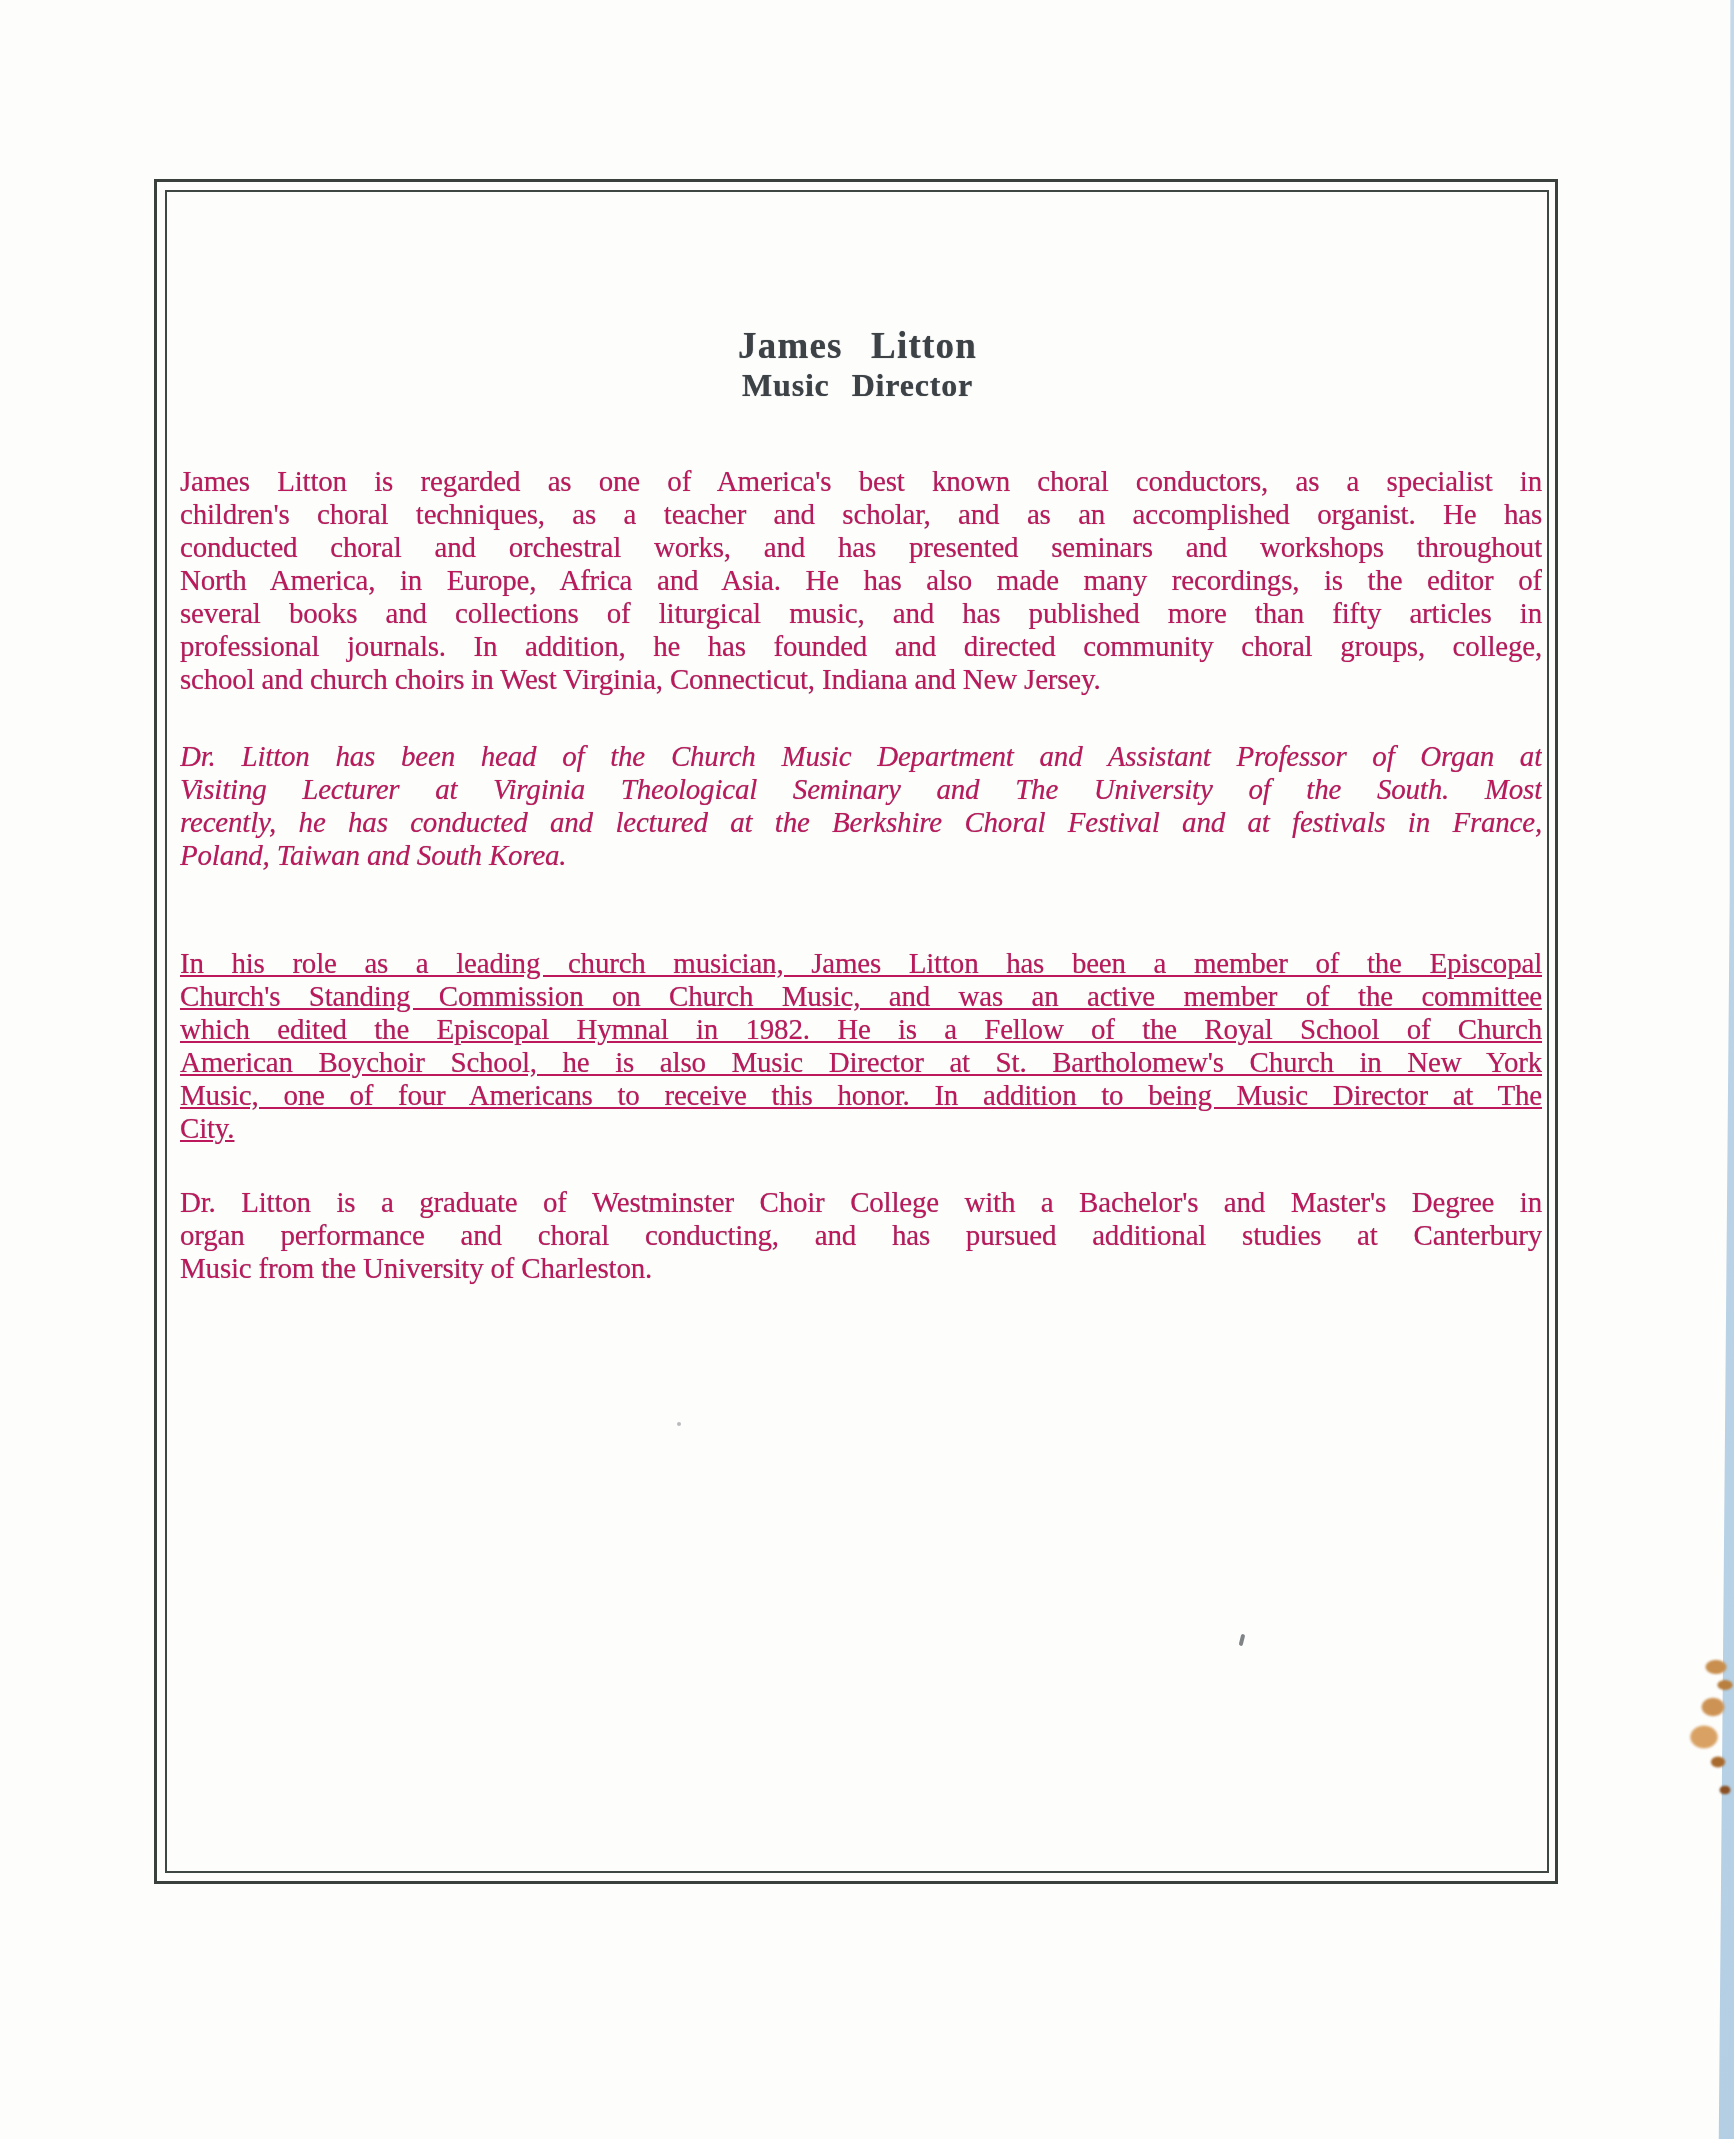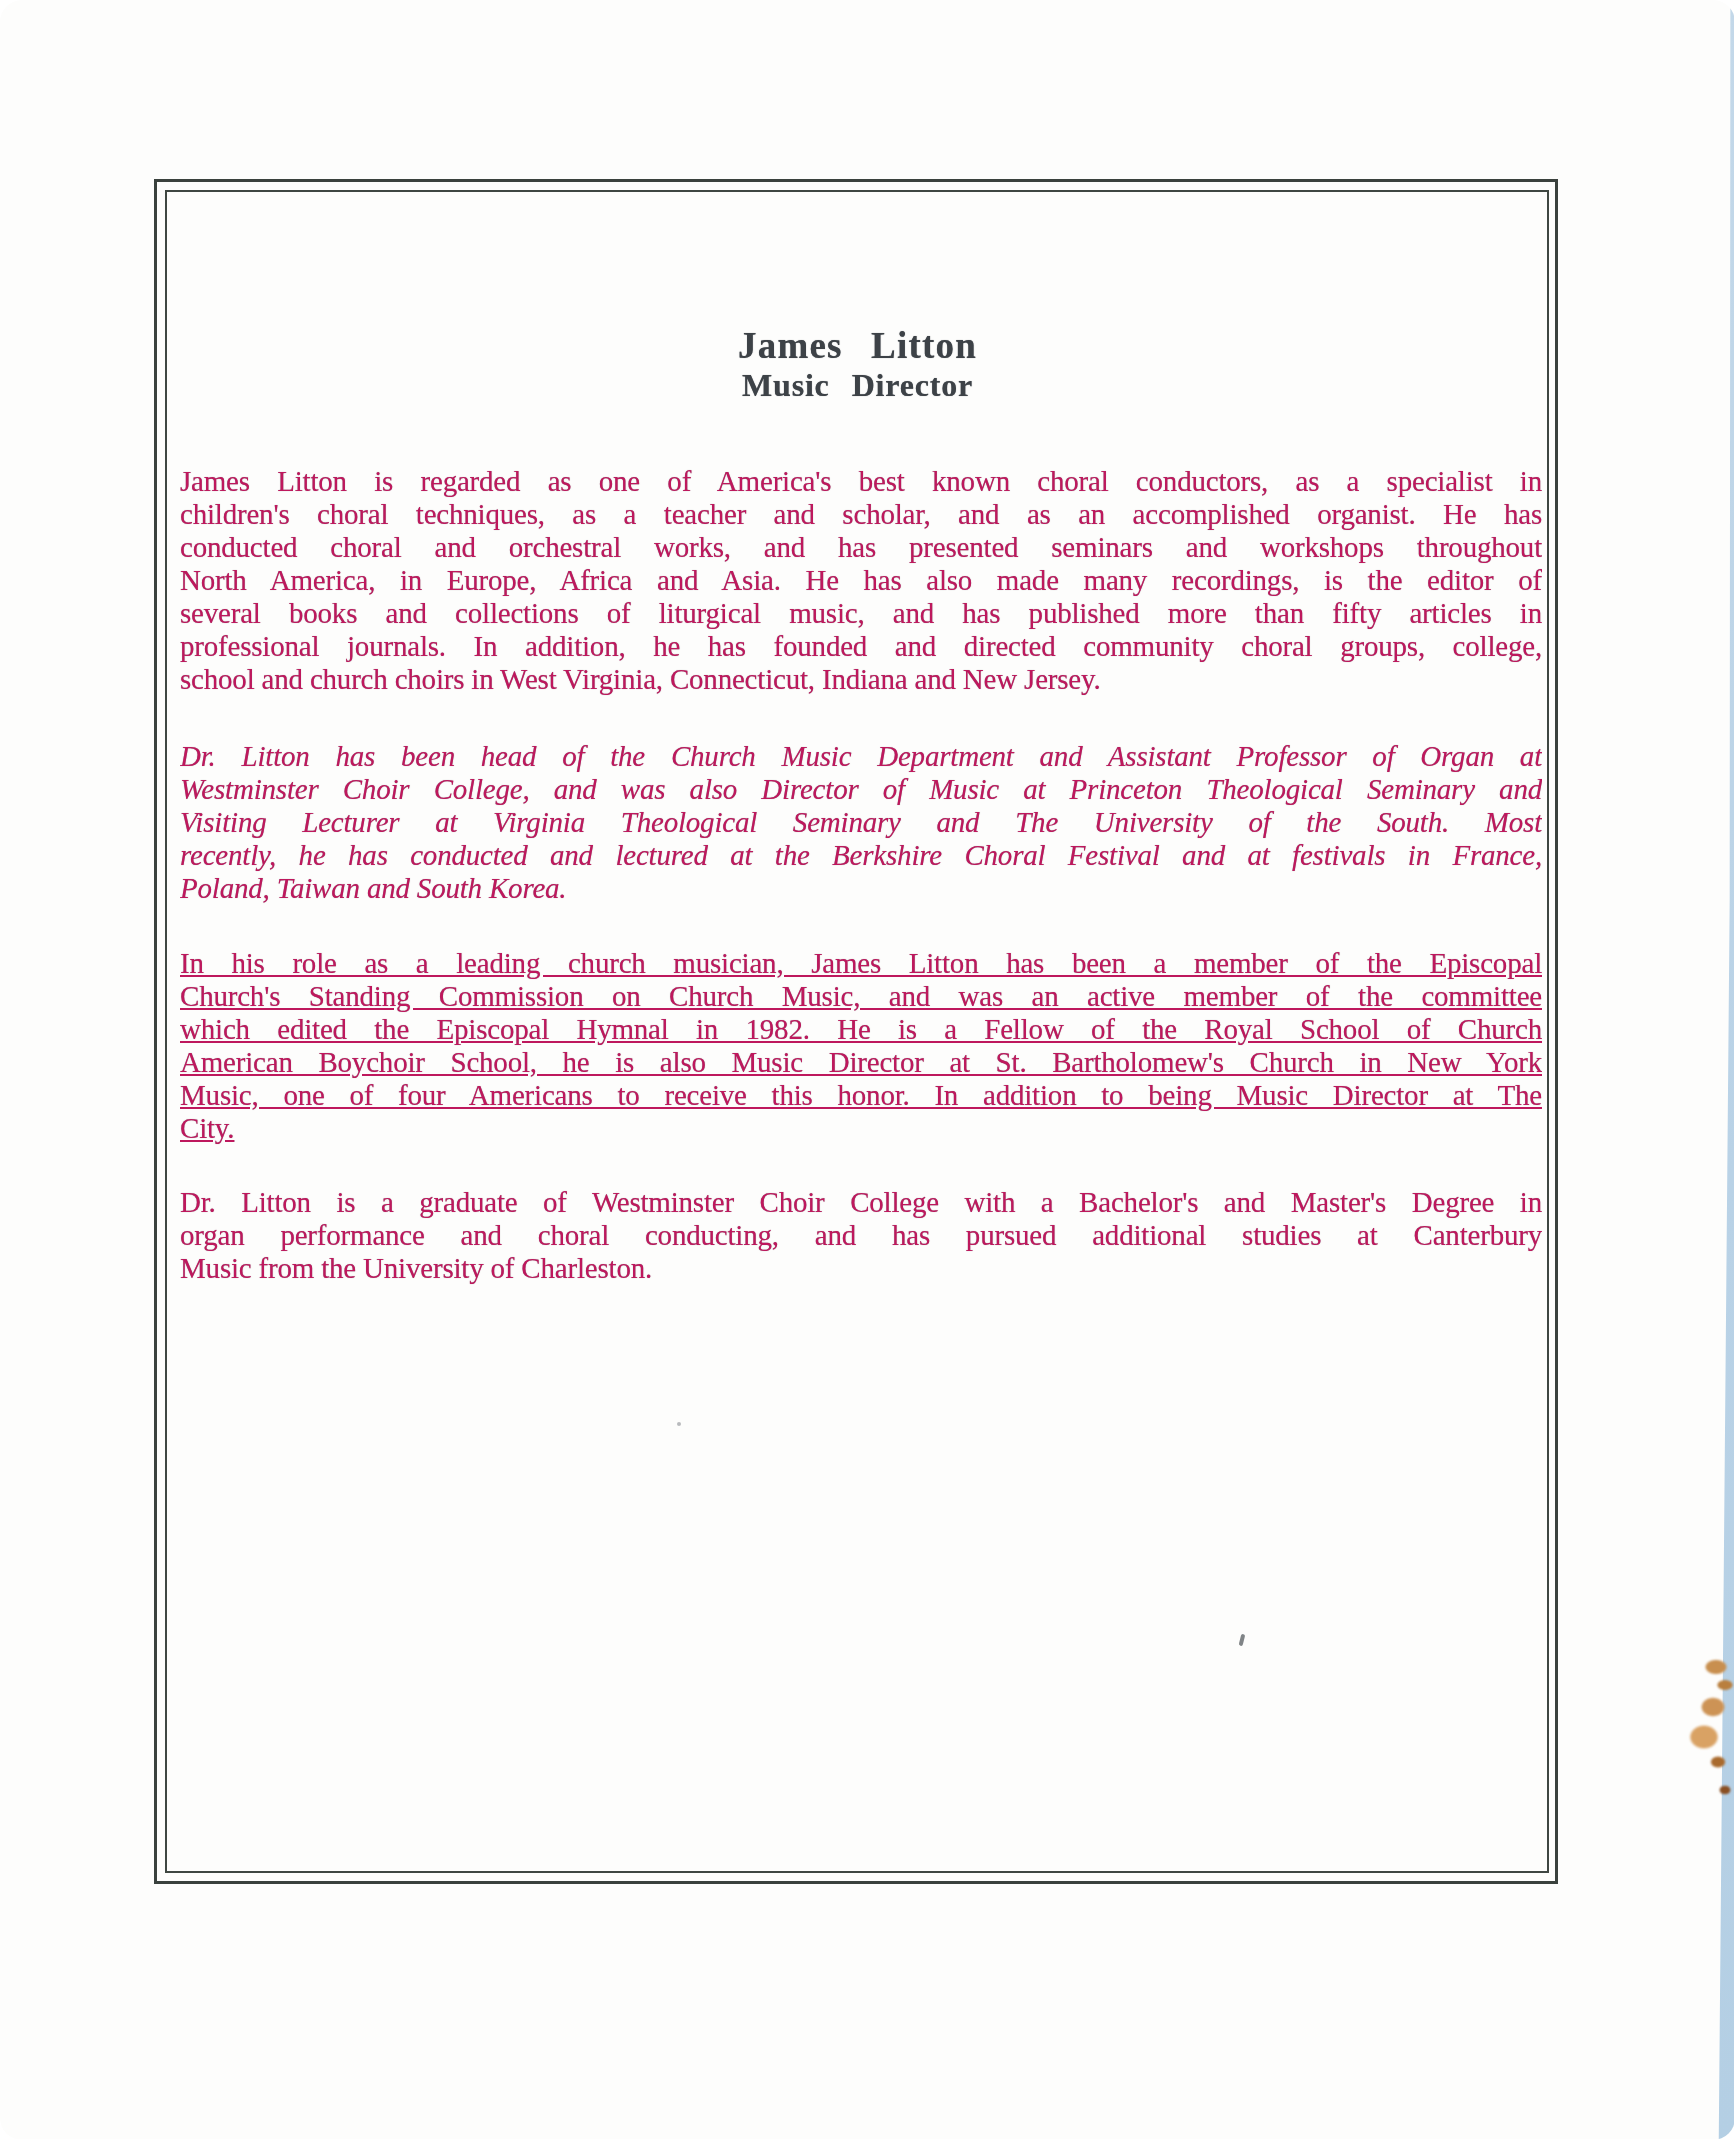--- a/index.html
+++ b/index.html
@@ -6,21 +6,20 @@
   body {
     width: 1735px; height: 2140px;
     background: #ffffff;
     font-family: "Liberation Serif", "DejaVu Serif", serif;
   }
   .page {
     position: relative;
     width: 1735px; height: 2140px;
     background: #fdfdfc;
     overflow: hidden;
-    border-radius: 22px;
   }
   
   .frame-outer {
     position: absolute;
     left: 154px; top: 179px;
     width: 1398px; height: 1699px;
     border: 3.3px solid #3a413d;
   }
   .frame-inner {
     position: absolute;
@@ -133,21 +132,20 @@
       <div class="line">James Litton is regarded as one of America's best known choral conductors, as a specialist in</div>
       <div class="line">children's choral techniques, as a teacher and scholar, and as an accomplished organist. He has</div>
       <div class="line">conducted choral and orchestral works, and has presented seminars and workshops throughout</div>
       <div class="line">North America, in Europe, Africa and Asia. He has also made many recordings, is the editor of</div>
       <div class="line">several books and collections of liturgical music, and has published more than fifty articles in</div>
       <div class="line">professional journals. In addition, he has founded and directed community choral groups, college,</div>
       <div class="line last">school and church choirs in West Virginia, Connecticut, Indiana and New Jersey.</div>
     </div>
   <div class="para" id="para-2">
       <div class="line">Dr. Litton has been head of the Church Music Department and Assistant Professor of Organ at</div>
-      <div class="line">Westminster Choir College, and was also Director of Music at Princeton Theological Seminary and</div>
       <div class="line">Visiting Lecturer at Virginia Theological Seminary and The University of the South. Most</div>
       <div class="line">recently, he has conducted and lectured at the Berkshire Choral Festival and at festivals in France,</div>
       <div class="line last">Poland, Taiwan and South Korea.</div>
     </div>
   <div class="para" id="para-3">
       <div class="line">In his role as a leading church musician, James Litton has been a member of the Episcopal</div>
       <div class="line">Church's Standing Commission on Church Music, and was an active member of the committee</div>
       <div class="line">which edited the Episcopal Hymnal in 1982. He is a Fellow of the Royal School of Church</div>
       <div class="line">American Boychoir School, he is also Music Director at St. Bartholomew's Church in New York</div>
       <div class="line">Music, one of four Americans to receive this honor. In addition to being Music Director at The</div>

